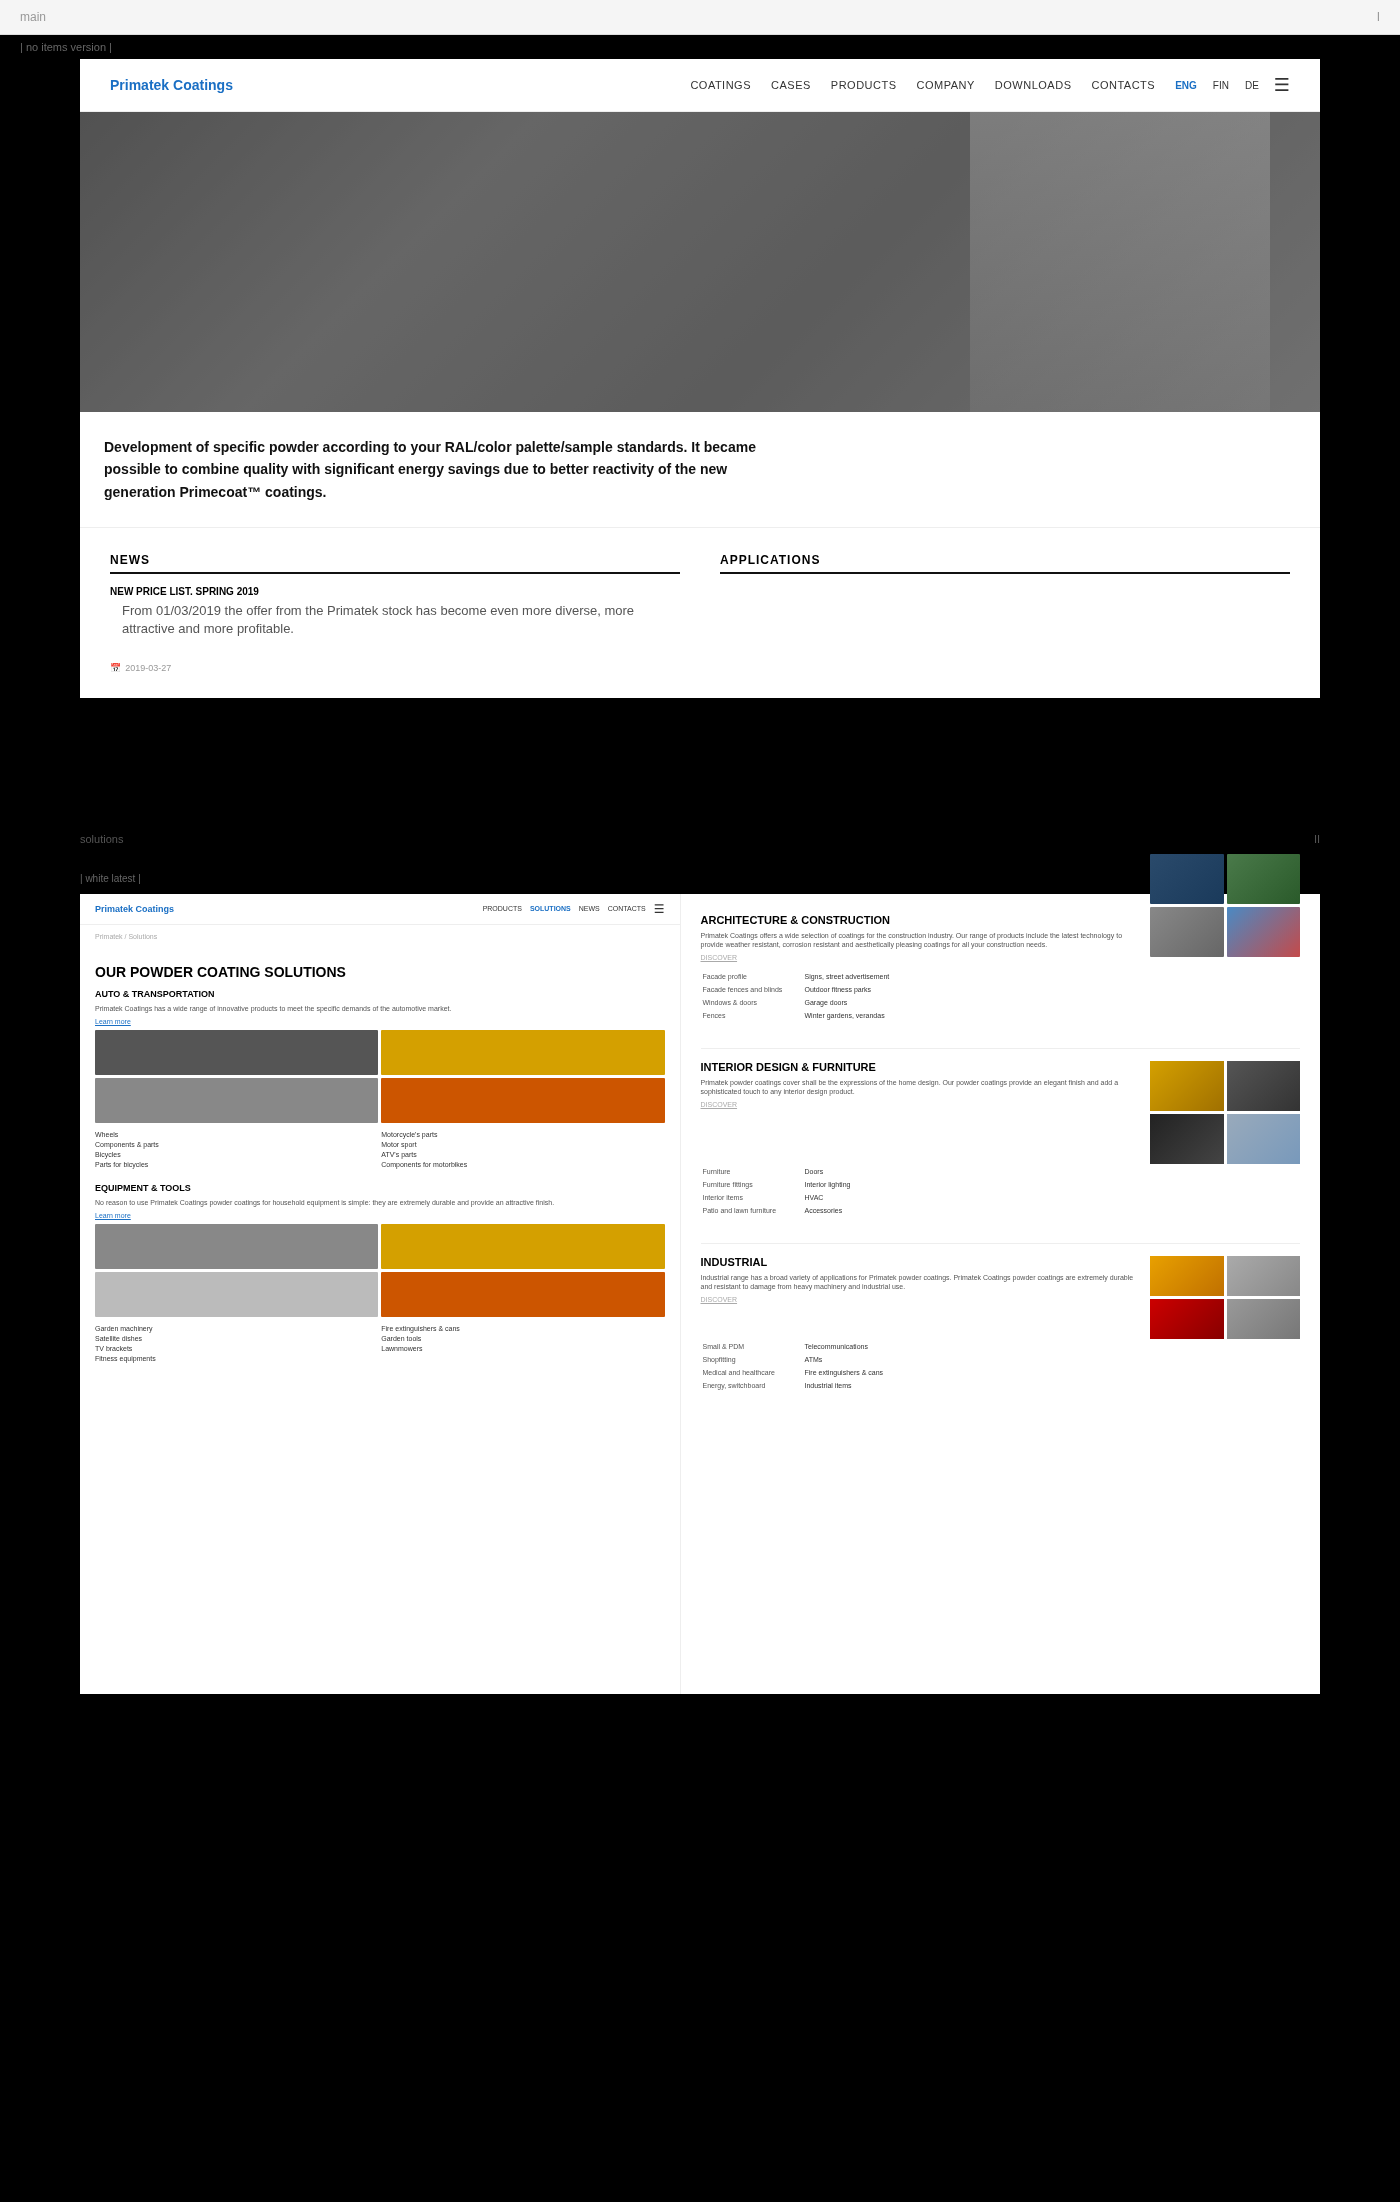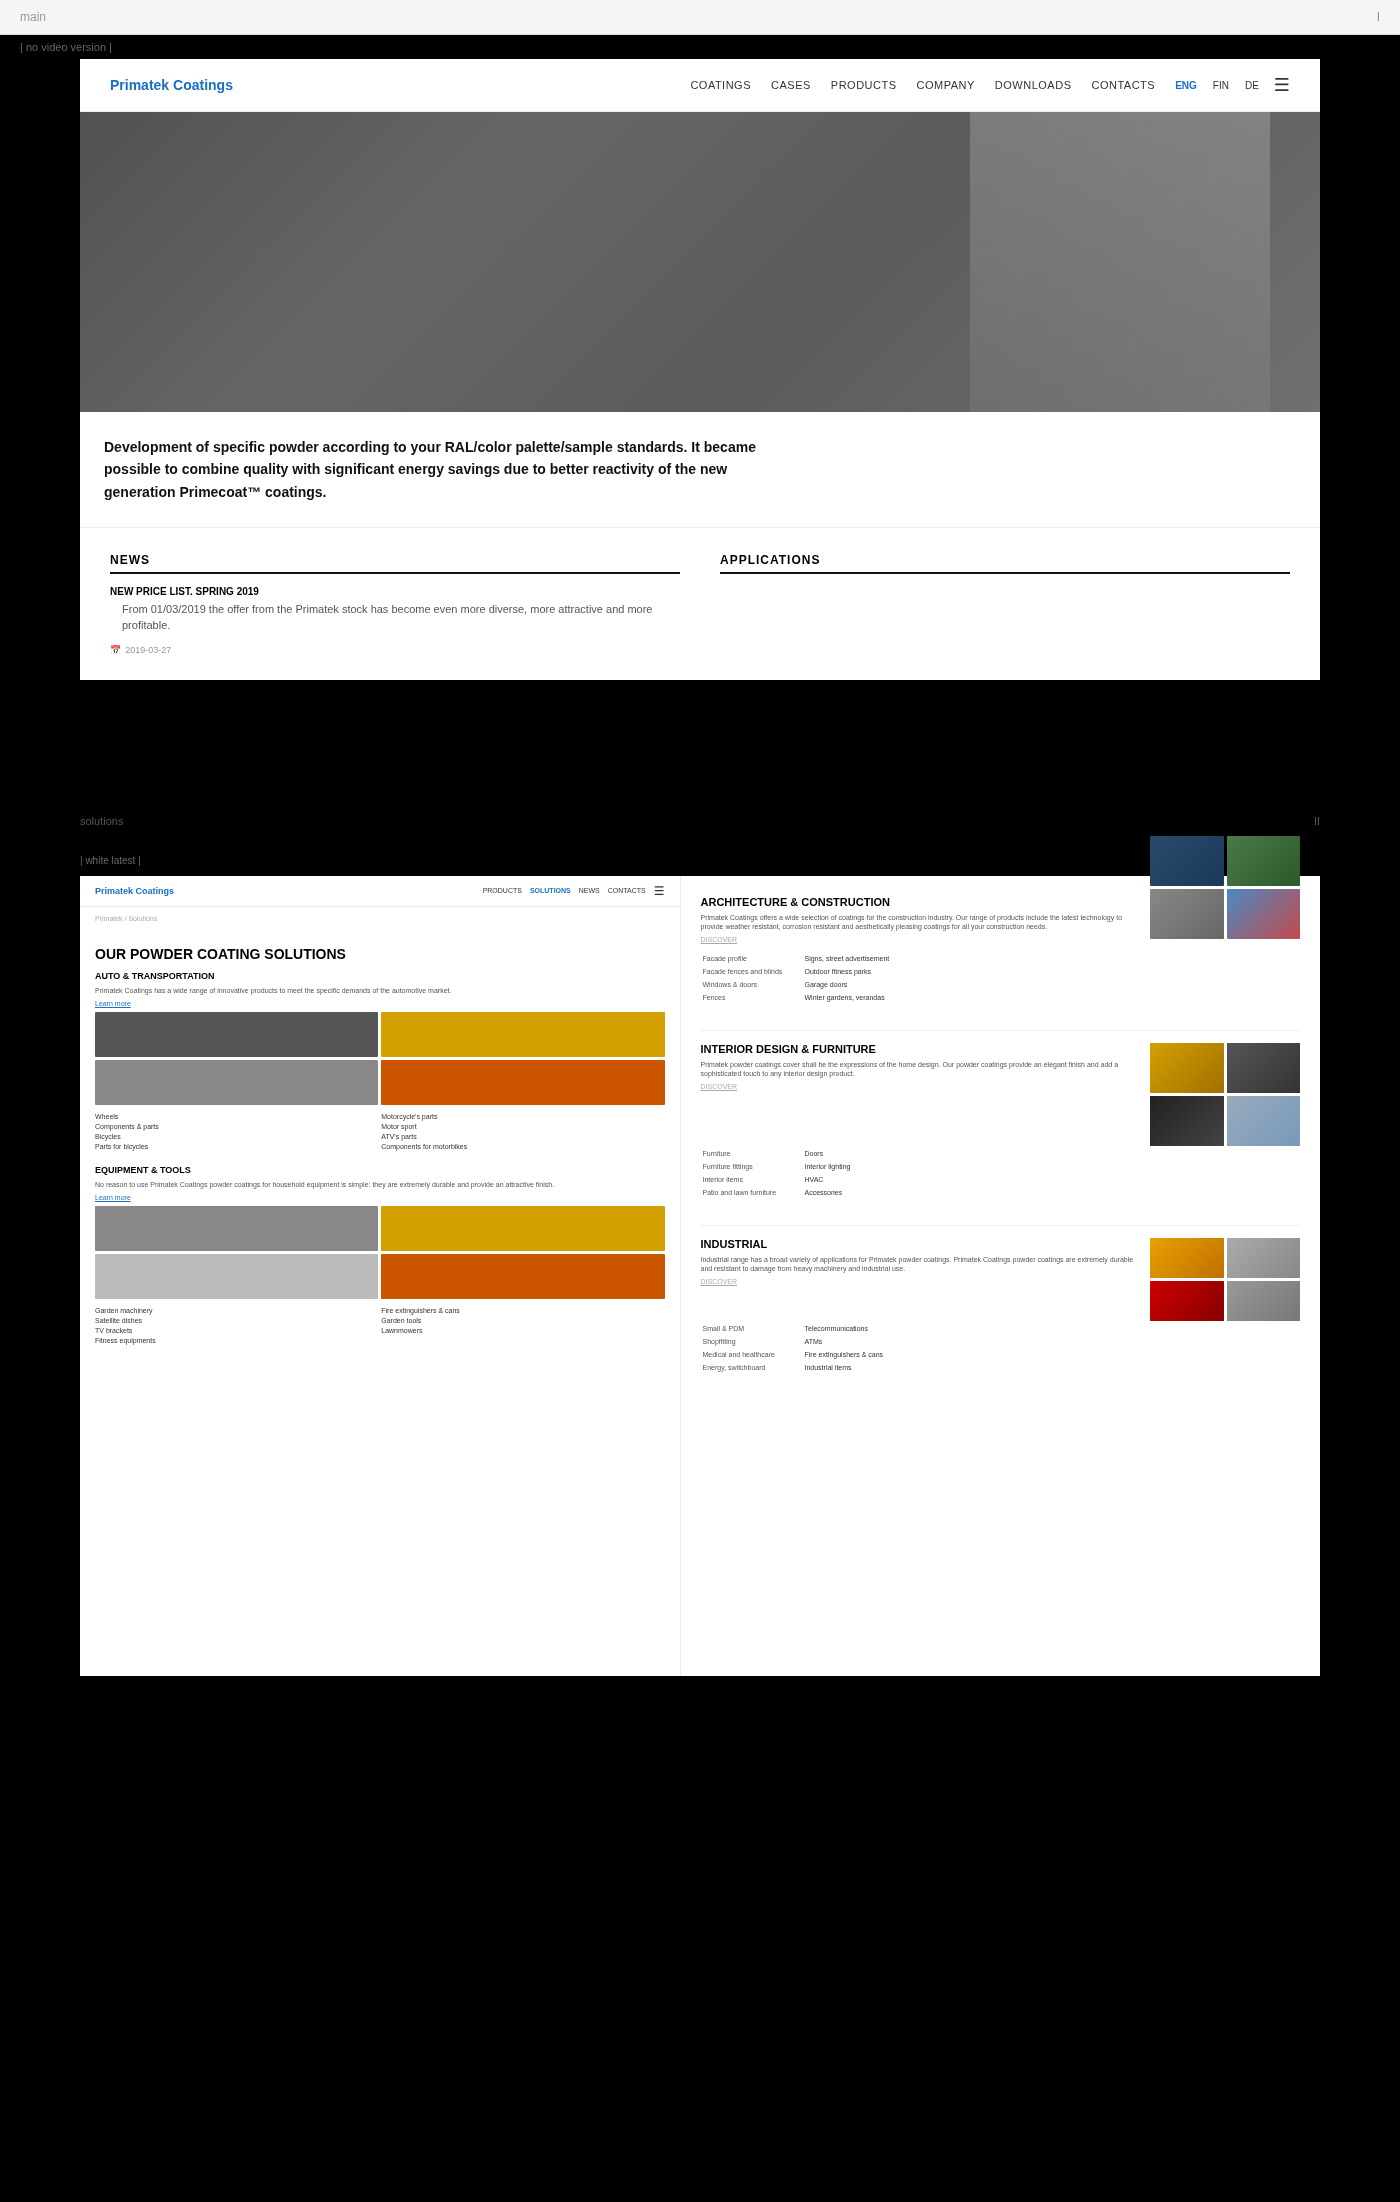--- a/index.html
+++ b/index.html
@@ -136,24 +136,24 @@
       margin-bottom: 12px;
       letter-spacing: 1px;
     }
     .news-item-title {
       font-size: 10px;
       font-weight: bold;
       text-transform: uppercase;
       margin-bottom: 5px;
     }
     .news-item-text {
-      font-size: 11px;
+      font-size: 13px;
       color: #555;
       line-height: 1.4;
-      margin-bottom: 12px;
+      margin-bottom: 24px;
       padding-left: 12px;
     }
     .news-date {
       font-size: 9px;
       color: #999;
       display: flex;
       align-items: center;
       gap: 4px;
     }
     .apps-section { flex: 1; }
@@ -339,21 +339,21 @@
   </style>
 </head>
 <body>
 
 <div class="browser-bar">
   <span class="browser-bar-text">main</span>
   <span class="browser-bar-text">I</span>
 </div>
 
 <div class="label-bar">
-  <span>| no video version |</span>
+  <span>| no items version |</span>
 </div>
 
 <div class="website-container">
 
   <nav class="nav">
     <div class="nav-logo">Primatek Coatings</div>
     <ul class="nav-links">
       <li>COATINGS</li>
       <li>CASES</li>
       <li>PRODUCTS</li>

